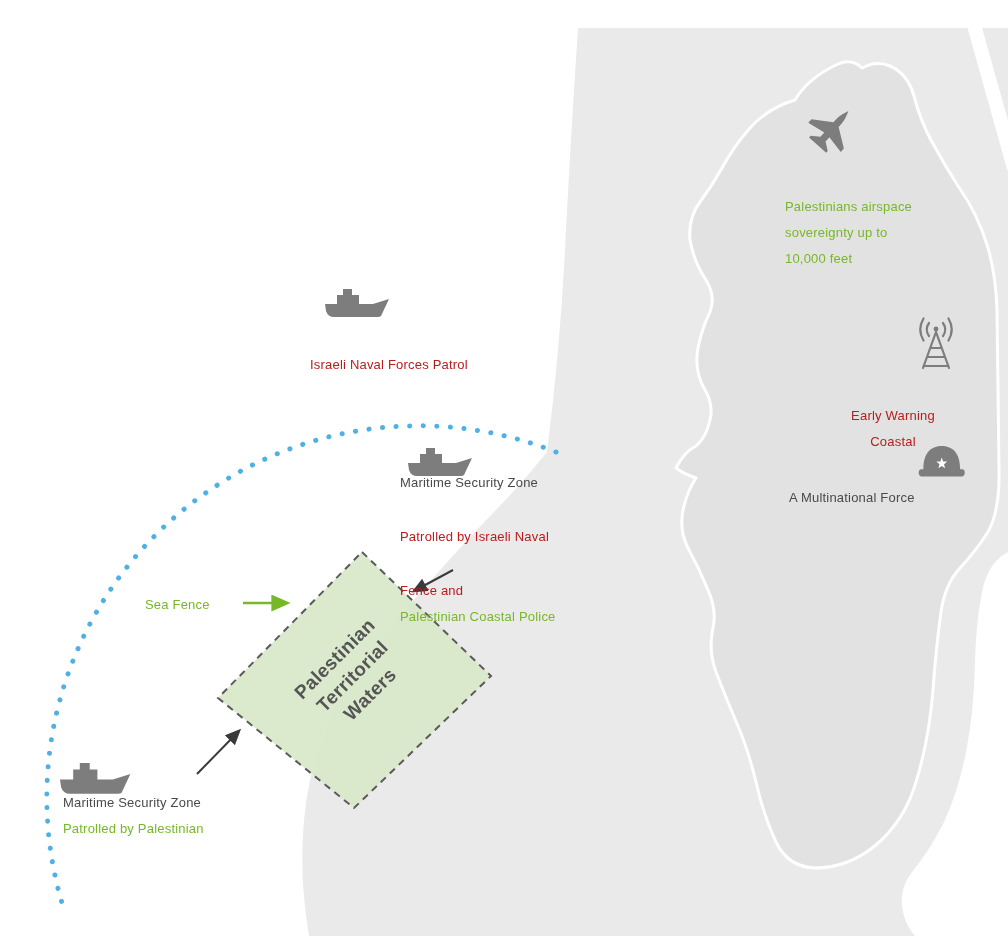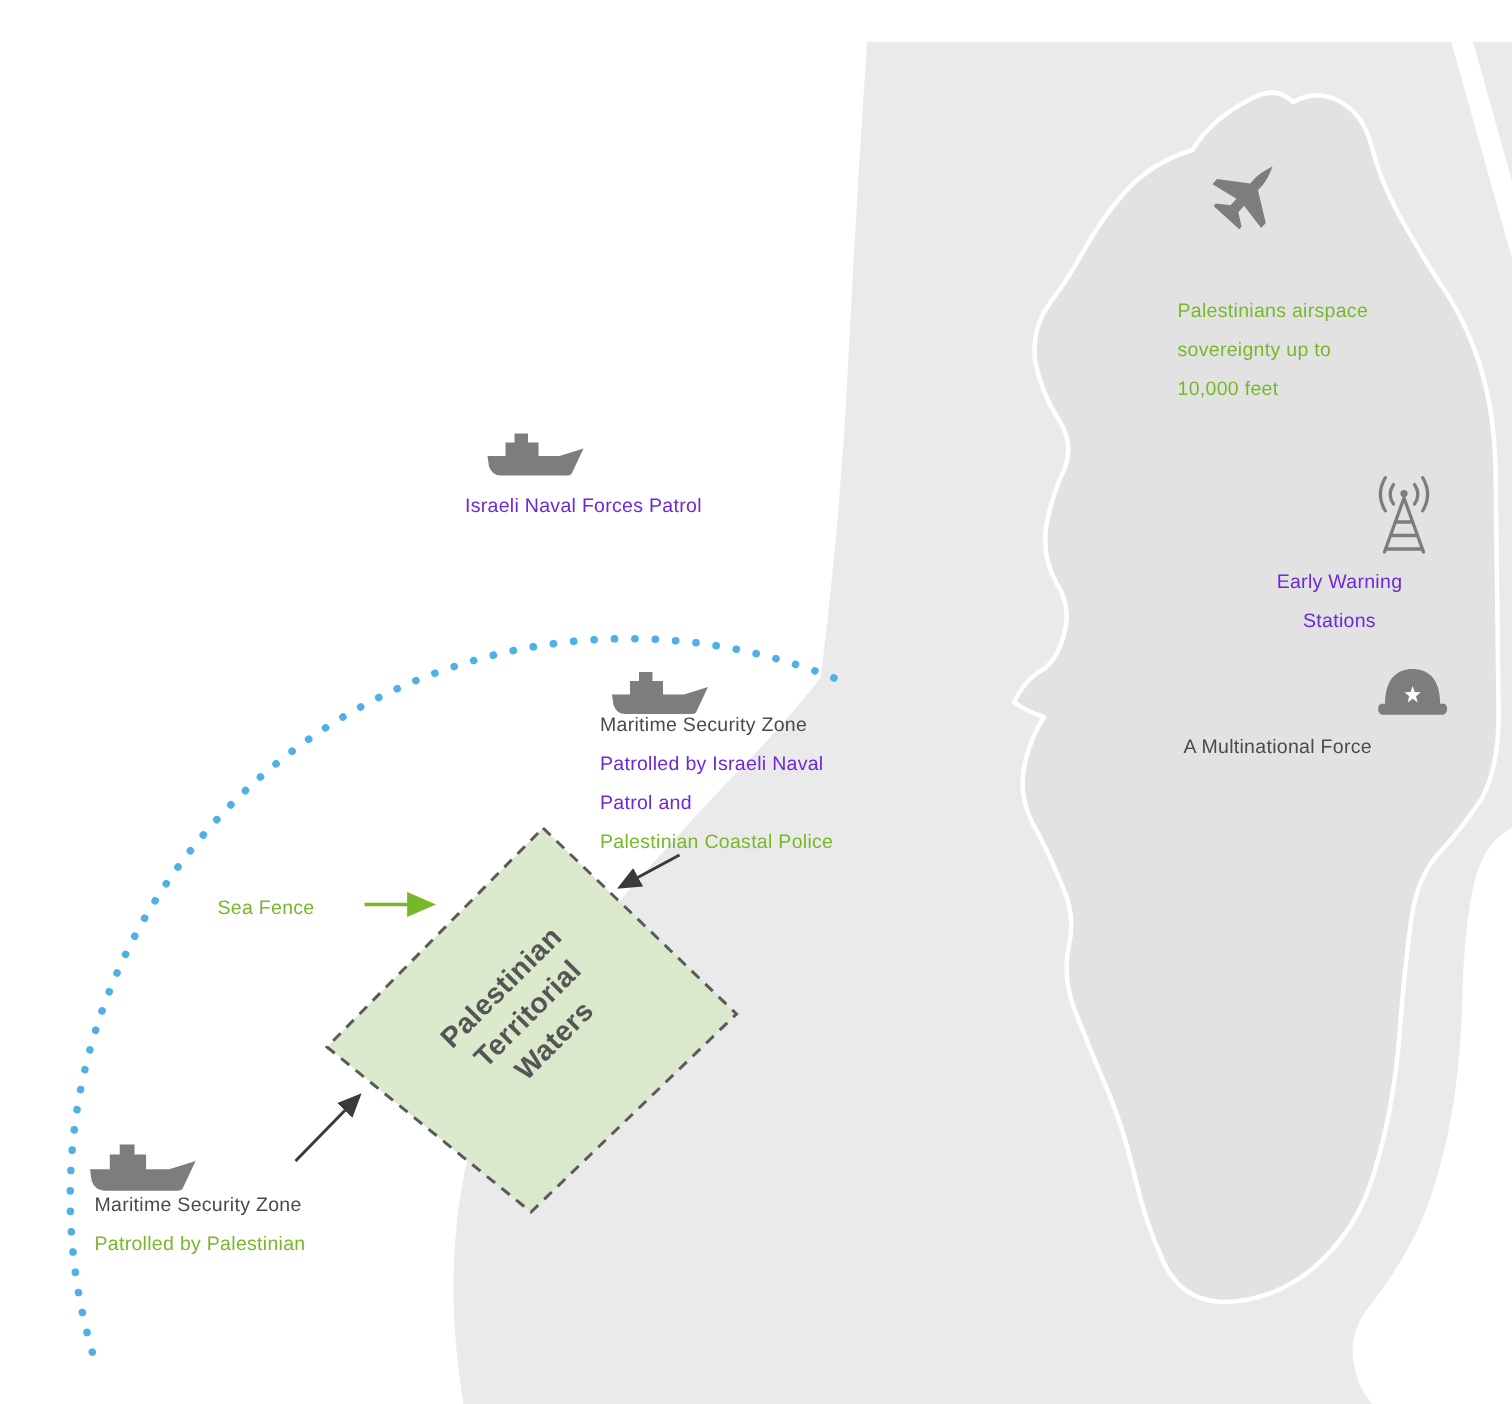--- a/index.html
+++ b/index.html
@@ -12,21 +12,21 @@
   }
   #map-svg{position:absolute;left:0;top:0;width:1008px;height:936px;}
   .label{
     position:absolute;
     font-size:13px;
     font-weight:normal;
     line-height:26px;
     letter-spacing:.2px;
     white-space:nowrap;
   }
-  .blue{color:#6d28d9;}
+  .blue{color:#b91c1c;margin-top:28px;}
   .green{color:#77B829;}
   .dark{color:#4A4A4A;}
   .centered{text-align:center;}
   #territorial-waters-label{
     position:absolute;
     left:252px;top:612px;width:200px;height:128px;
     display:flex;flex-direction:column;justify-content:center;align-items:center;
     transform:rotate(-45deg);
     font-size:19px;font-weight:600;color:#555555;
     line-height:25px;letter-spacing:.4px;
@@ -144,21 +144,21 @@
     </g>
   </svg>
 
   <div class="label blue" style="left:310px;top:324px;">
     <div>Israeli Naval Forces Patrol</div>
   </div>
 
   <div class="label" style="left:400px;top:470px;">
     <div class="dark">Maritime Security Zone</div>
     <div class="blue">Patrolled by Israeli Naval</div>
-    <div class="blue">Patrol and</div>
+    <div class="blue">Fence and</div>
     <div class="green">Palestinian Coastal Police</div>
   </div>
 
   <div class="label green" style="left:145px;top:592px;text-align:right;">
     <span>Sea Fence</span>
   </div>
 
   <div id="territorial-waters-label">
     <div>Palestinian</div>
     <div>Territorial</div>
@@ -171,20 +171,20 @@
   </div>
 
   <div class="label green" style="left:785px;top:194px;">
     <div>Palestinians airspace</div>
     <div>sovereignty up to</div>
     <div>10,000 feet</div>
   </div>
 
   <div class="label blue centered" style="left:828px;top:375px;width:130px;">
     <div>Early Warning</div>
-    <div>Stations</div>
+    <div>Coastal</div>
   </div>
 
   <div class="label dark" style="left:789px;top:485px;">
     <span>A Multinational Force</span>
   </div>
 
 </div>
 
 </body></html>

